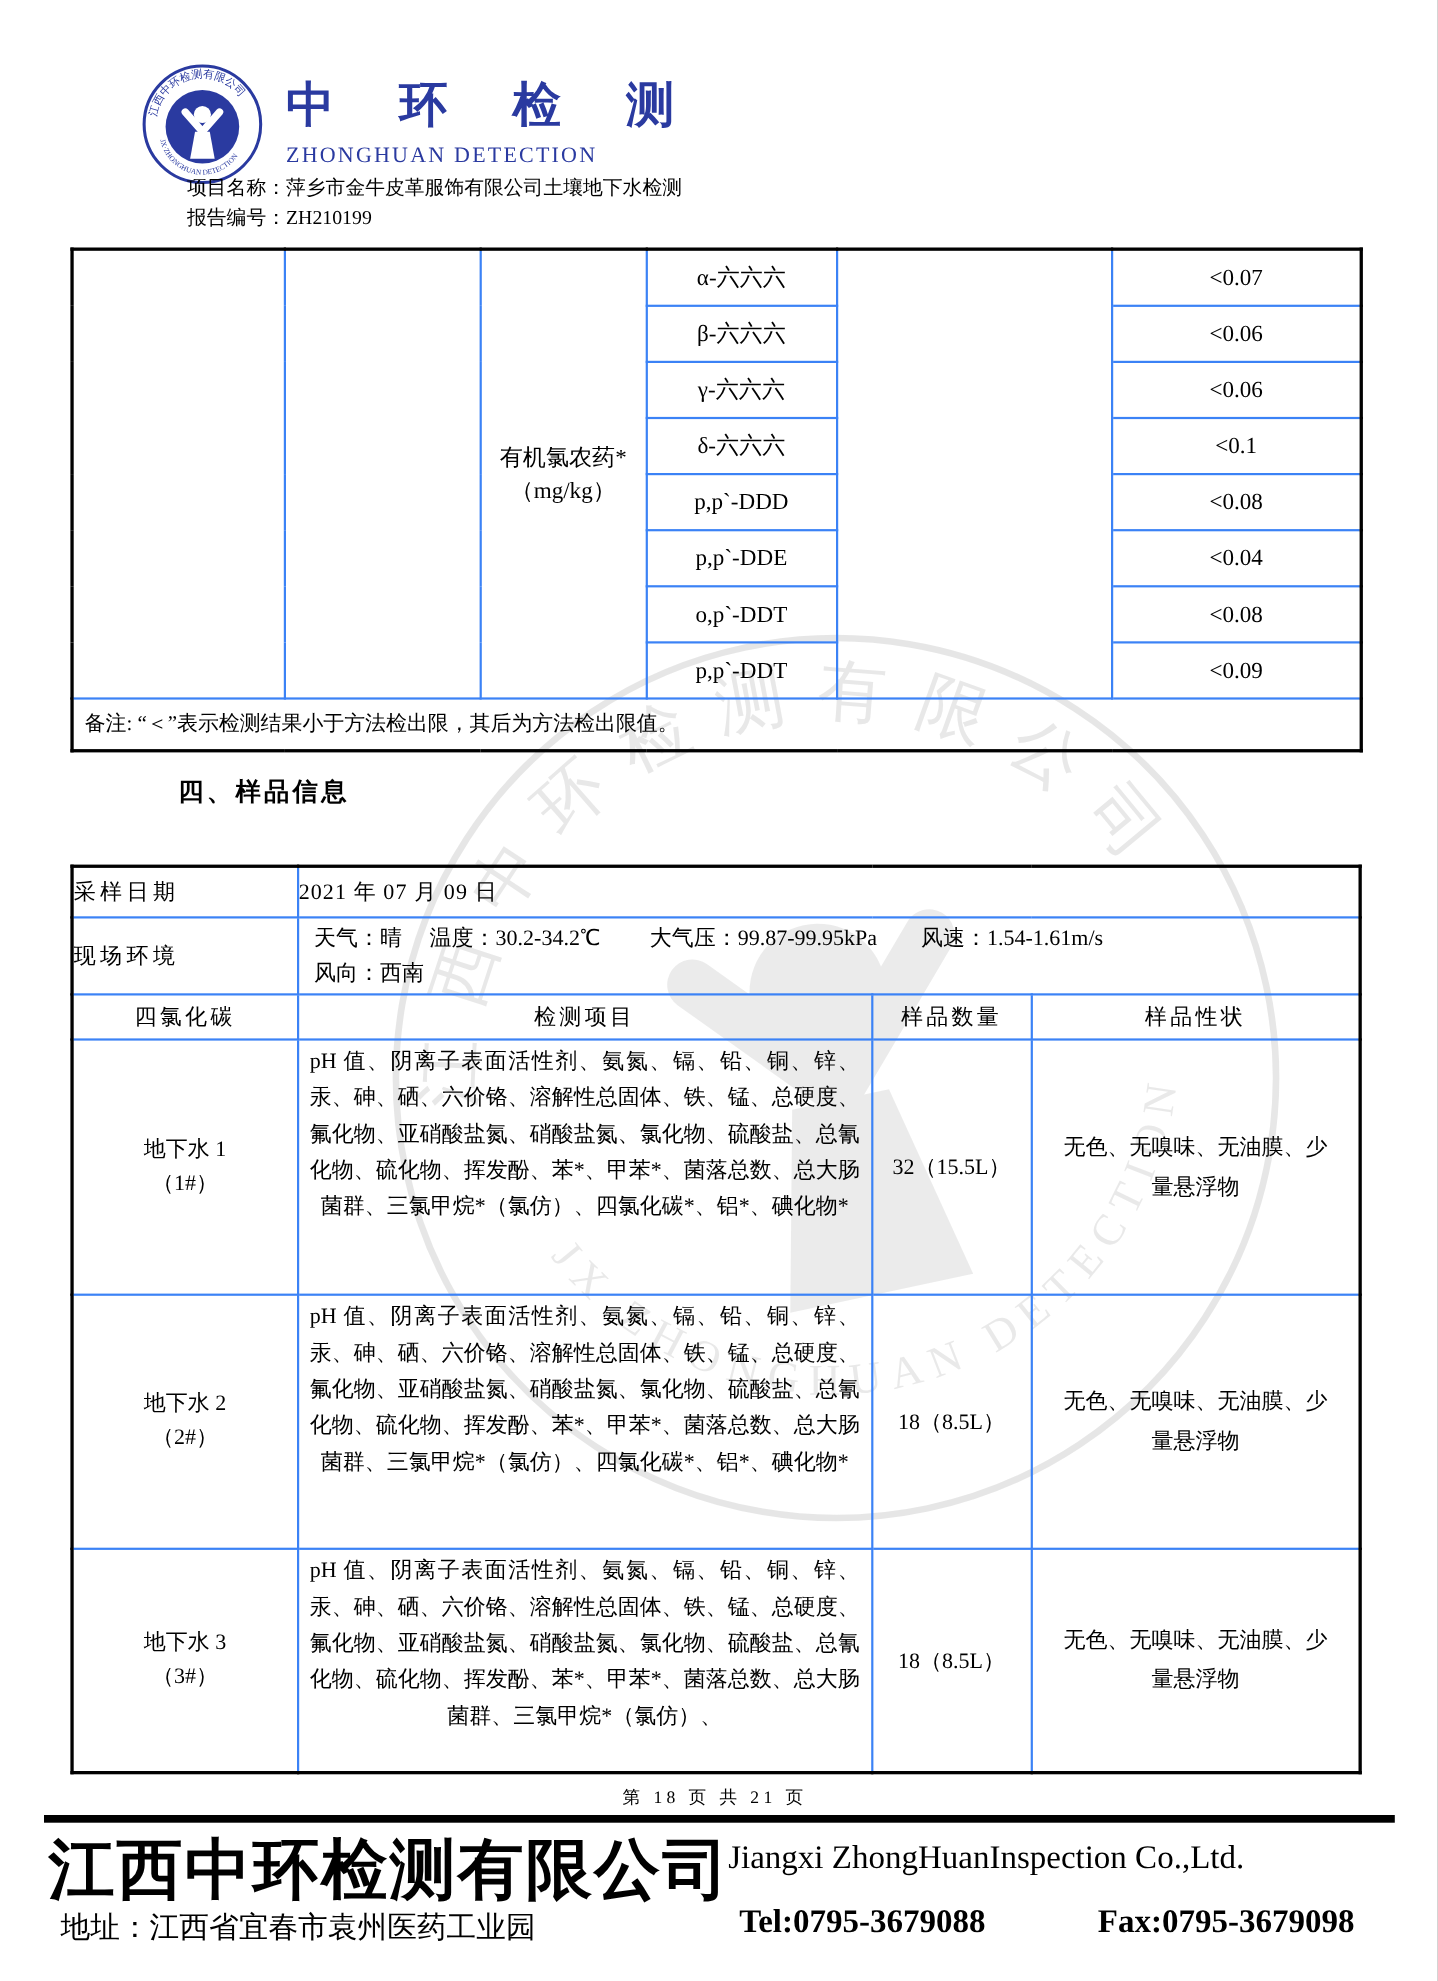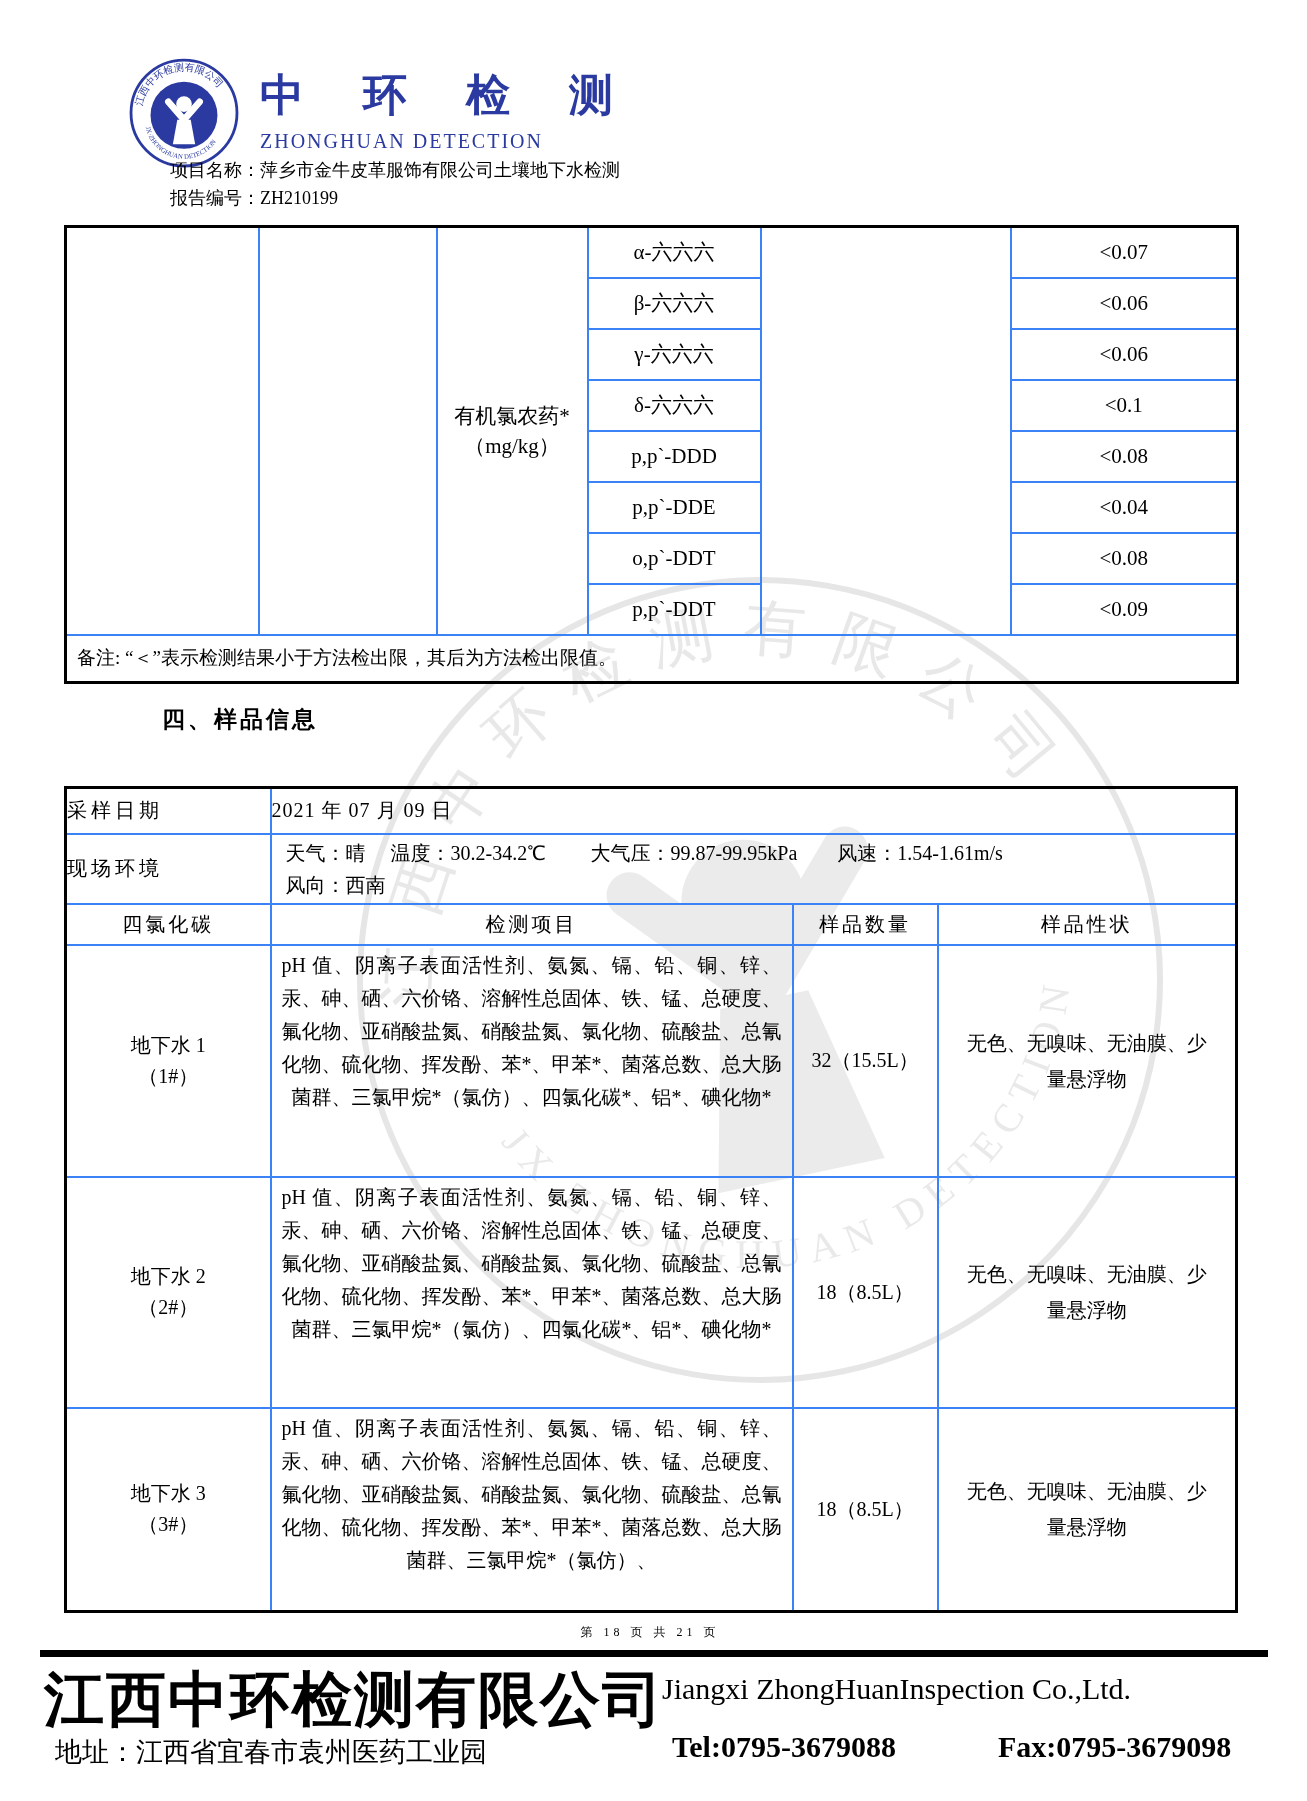--- a/index.html
+++ b/index.html
@@ -43,21 +43,21 @@
   .t2 .date-cell { text-align:left; letter-spacing:1px; }
   .t2 .env-cell { padding:2px 0 2px 14px; line-height:32px; }
   .t2 .head-cell { text-align:center; letter-spacing:3px; }
   .t2 .point-cell { text-align:center; line-height:31px; }
   .t2 .items-cell { padding:3px 10px; line-height:33px; text-align:justify; text-align-last:center;
                     vertical-align:top; overflow:hidden; }
   .t2 .qty-cell { text-align:center; }
   .t2 .char-cell { text-align:center; padding:0 26px; line-height:36px; }
   
   .pageno { position:absolute; left:64px; top:1624px; width:1172px; text-align:center;
-            font-size:12px; letter-spacing:4px; z-index:2; }
+            font-size:16px; letter-spacing:4px; z-index:2; }
   .footer-bar { position:absolute; left:40px; top:1650px; width:1228px; height:7px; background:#000; z-index:2; }
   .company-cn { position:absolute; left:44px; top:1660px; font-size:60px; font-weight:900;
                 font-family:"Liberation Sans", sans-serif; letter-spacing:2px; white-space:nowrap; z-index:2; }
   .company-en { position:absolute; left:662px; top:1672px; font-size:30px; white-space:nowrap; z-index:2; }
   .address { position:absolute; left:55px; top:1734px; font-size:27px; font-weight:500;
              font-family:"Liberation Sans", sans-serif; white-space:nowrap; z-index:2; }
   .tel { position:absolute; left:672px; top:1730px; font-size:30px; font-weight:bold; white-space:nowrap; z-index:2; }
   .fax { position:absolute; left:998px; top:1730px; font-size:30px; font-weight:bold; white-space:nowrap; z-index:2; }
 </style>
 </head>

